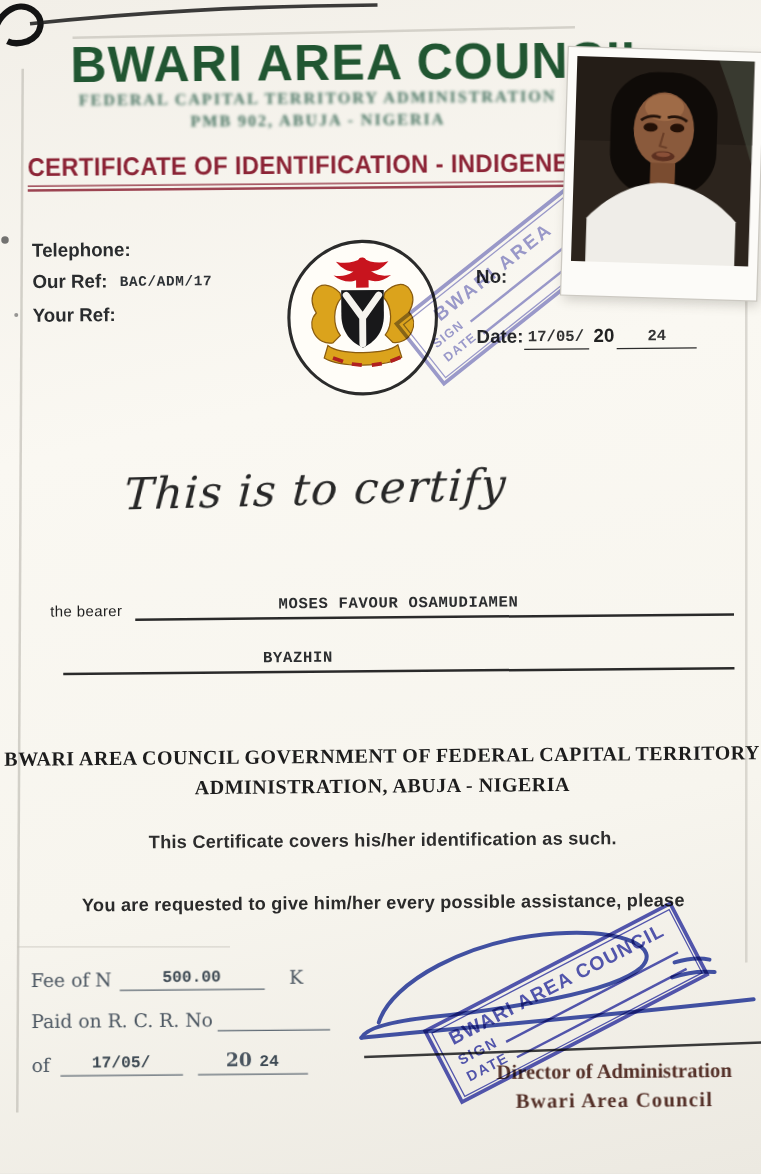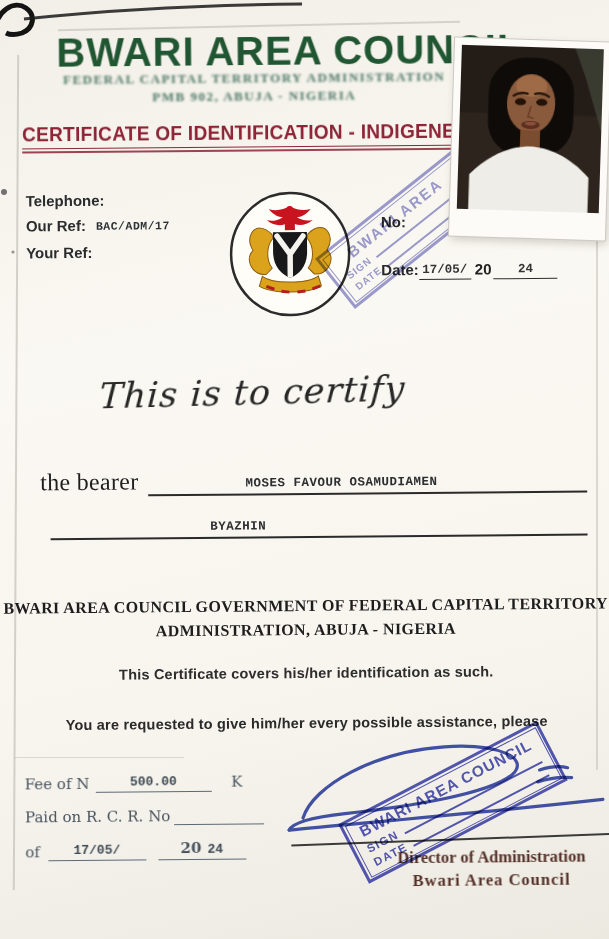--- a/index.html
+++ b/index.html
@@ -47,21 +47,21 @@
     font-family:"Liberation Mono",monospace;font-weight:bold;font-size:12.5px;color:#333;padding-bottom:2px;}
   .date-dm{width:52px;}
   .date-c{font-size:15px;font-weight:bold;color:#222;padding:0 2px 2px 4px;}
   .date-y{width:64px;}
 
   .certify{position:absolute;left:88px;top:372px;width:330px;text-align:center;
     font-family:"DejaVu Serif",serif;font-style:italic;font-size:35px;color:#272727;
     transform:skewX(-5deg) rotate(-1deg);letter-spacing:1px;filter:blur(.3px);}
 
   .blank-row{position:absolute;left:40px;right:22px;display:flex;align-items:flex-end;}
-  .row-label{font-size:24px;color:#1f1f1f;letter-spacing:.3px;padding-bottom:1px;white-space:nowrap;font-family:Liberation Serif, serif;}
+  .row-label{font-size:12px;color:#1f1f1f;letter-spacing:.3px;padding-bottom:1px;white-space:nowrap;}
   .blank-line{flex:1;position:relative;border-bottom:2px solid #2a2a2a;height:28px;margin-left:10px;}
   .line-value{position:absolute;bottom:3px;left:44%;transform:translateX(-50%);
     font-family:"Liberation Mono",monospace;font-weight:bold;font-size:12.5px;letter-spacing:.5px;color:#2c2e30;white-space:nowrap;}
   .bearer-row{top:465px;}
   .indigene-row{top:508px;}
   .indigene-row .line-value{left:32%;margin-left:16px;}
 
   .gov{position:absolute;left:0;width:100%;text-align:center;font-family:"Liberation Serif",serif;
     font-weight:bold;color:#1d1d1d;font-size:16px;letter-spacing:.4px;}
   .gov1{top:597px;}

